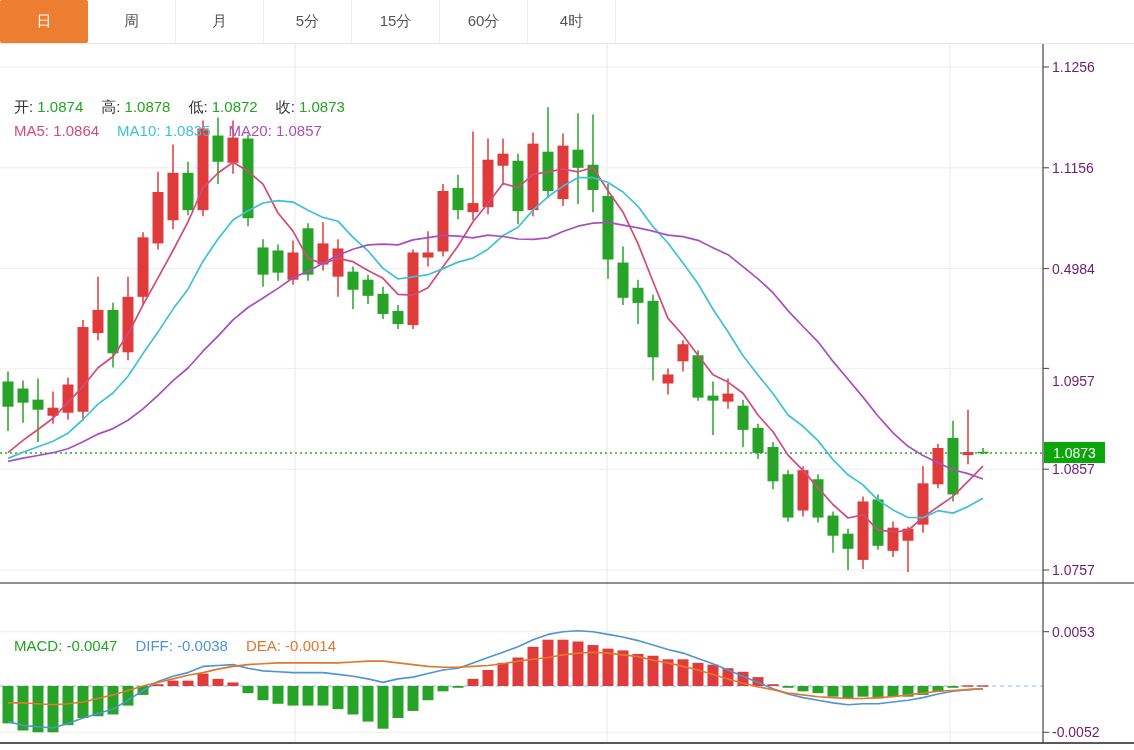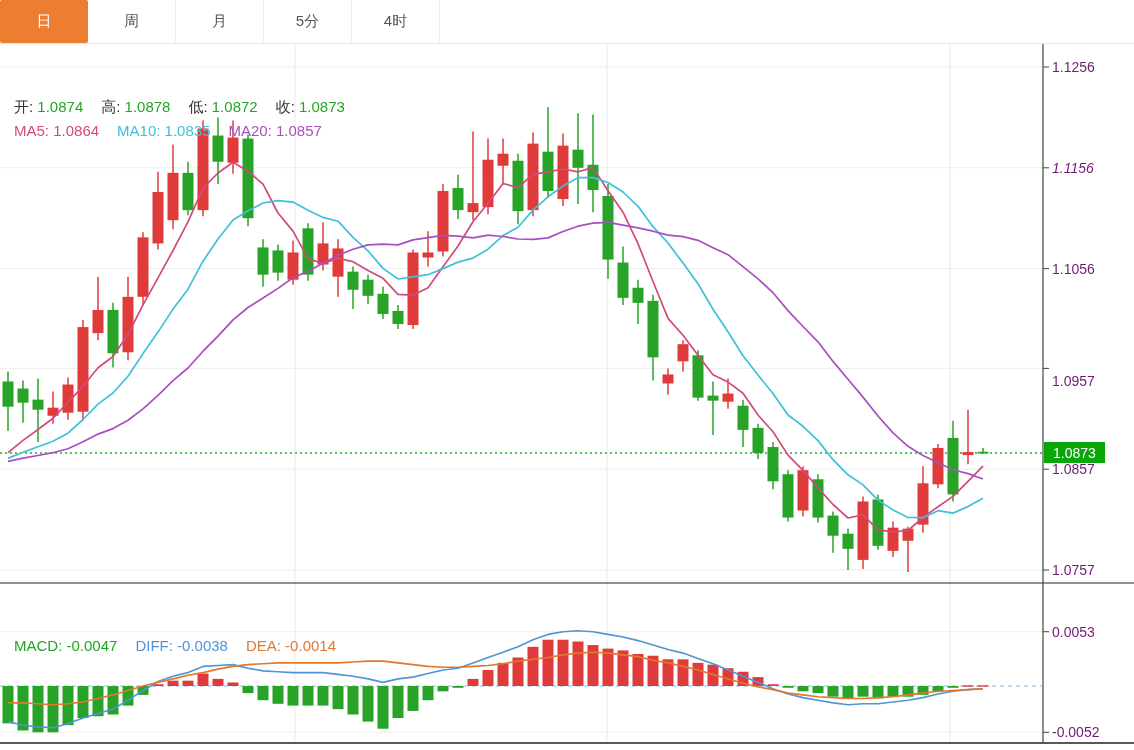--- a/index.html
+++ b/index.html
@@ -258,31 +258,33 @@
       <line x1="0" y1="583" x2="1134" y2="583" stroke="#222" stroke-width="1.2"></line>
       <line x1="0" y1="743" x2="1134" y2="743" stroke="#222" stroke-width="1.5"></line>
       <line x1="1043" y1="44" x2="1043" y2="743" stroke="#444" stroke-width="1.2"></line>
     </svg>
 
   <div class="tabbar" id="tabbar">
       <div class="tab active" style="background: rgb(237, 125, 49);">日</div>
       <div class="tab">周</div>
       <div class="tab">月</div>
       <div class="tab">5分</div>
+      <div class="tab">15分</div>
+      <div class="tab">60分</div>
       <div class="tab">4时</div>
     </div>
 
   <div class="legend" id="legend-ohlc" style="left:14px;top:58px;"><span class="pair"><span class="lbl" style="color: rgb(51, 51, 51);">开:</span><span style="color: rgb(33, 166, 33);"> 1.0874</span></span><span class="pair"><span class="lbl" style="color: rgb(51, 51, 51);">高:</span><span style="color: rgb(33, 166, 33);"> 1.0878</span></span><span class="pair"><span class="lbl" style="color: rgb(51, 51, 51);">低:</span><span style="color: rgb(33, 166, 33);"> 1.0872</span></span><span class="pair"><span class="lbl" style="color: rgb(51, 51, 51);">收:</span><span style="color: rgb(33, 166, 33);"> 1.0873</span></span></div>
   <div class="legend" id="legend-ma" style="left:14px;top:82px;"><span class="pair"><span class="lbl" style="color: rgb(212, 74, 122);">MA5:</span><span style="color: rgb(212, 74, 122);"> 1.0864</span></span><span class="pair"><span class="lbl" style="color: rgb(62, 193, 216);">MA10:</span><span style="color: rgb(62, 193, 216);"> 1.0835</span></span><span class="pair"><span class="lbl" style="color: rgb(168, 79, 192);">MA20:</span><span style="color: rgb(168, 79, 192);"> 1.0857</span></span></div>
   <div class="legend" id="legend-macd" style="left:14px;top:597px;"><span class="pair"><span class="lbl" style="color: rgb(33, 166, 33);">MACD:</span><span style="color: rgb(33, 166, 33);"> -0.0047</span></span><span class="pair"><span class="lbl" style="color: rgb(79, 148, 212);">DIFF:</span><span style="color: rgb(79, 148, 212);"> -0.0038</span></span><span class="pair"><span class="lbl" style="color: rgb(226, 119, 46);">DEA:</span><span style="color: rgb(226, 119, 46);"> -0.0014</span></span></div>
 
   <div id="price-axis">
       <div class="axislabel" style="top: 59px;">1.1256</div>
-      <div class="axislabel" style="top: 159.8px; font-style: italic;">1.1156</div>
-      <div class="axislabel" style="top: 260.6px;">1.1056</div>
+      <div class="axislabel" style="top: 159.8px;">1.1156</div>
+      <div class="axislabel" style="top: 260.6px;">0.4984</div>
       <div class="axislabel" style="top: 373px;">1.0957</div>
       <div class="axislabel" style="top: 461.192px;">1.0857</div>
       <div class="axislabel" style="top: 561.992px;">1.0757</div>
     </div>
   <div id="macd-axis">
       <div class="axislabel" style="top: 623.71px;">0.0053</div>
       <div class="axislabel" style="top: 724.28px;">-0.0052</div>
     </div>
 
   <div class="badge" id="price-badge" style="background: rgb(10, 166, 10); top: 442.064px;">1.0873</div>

